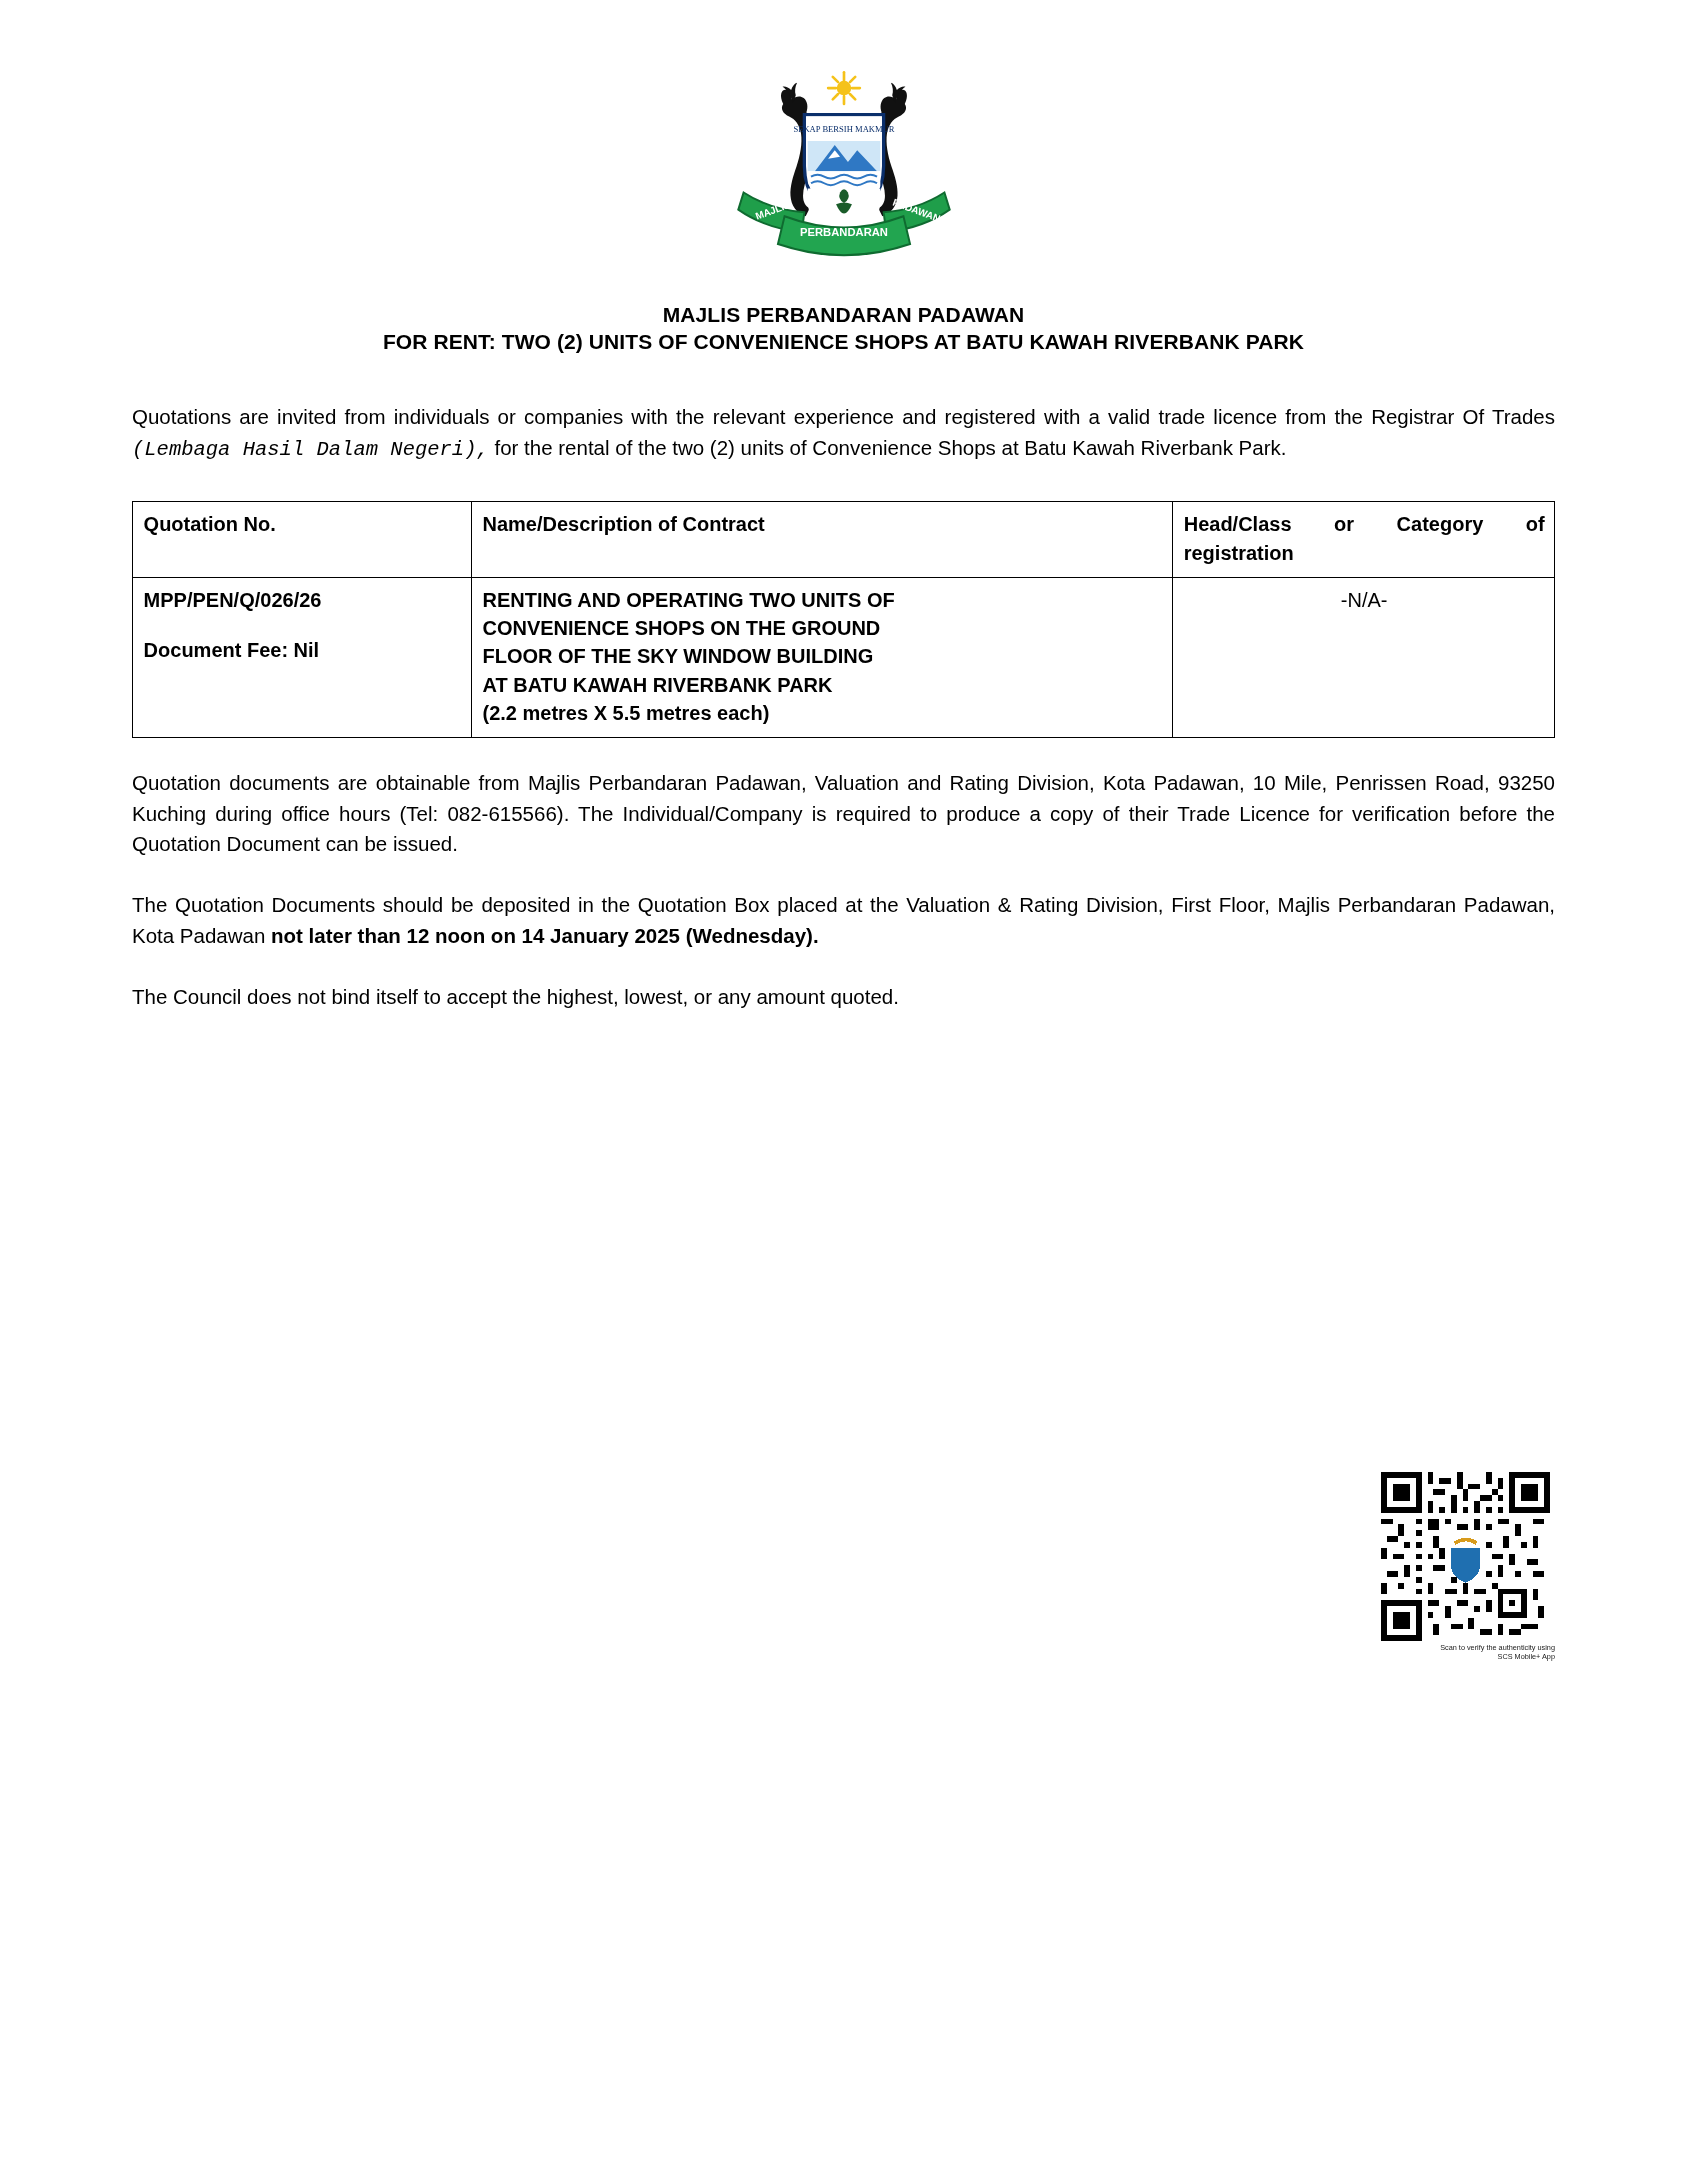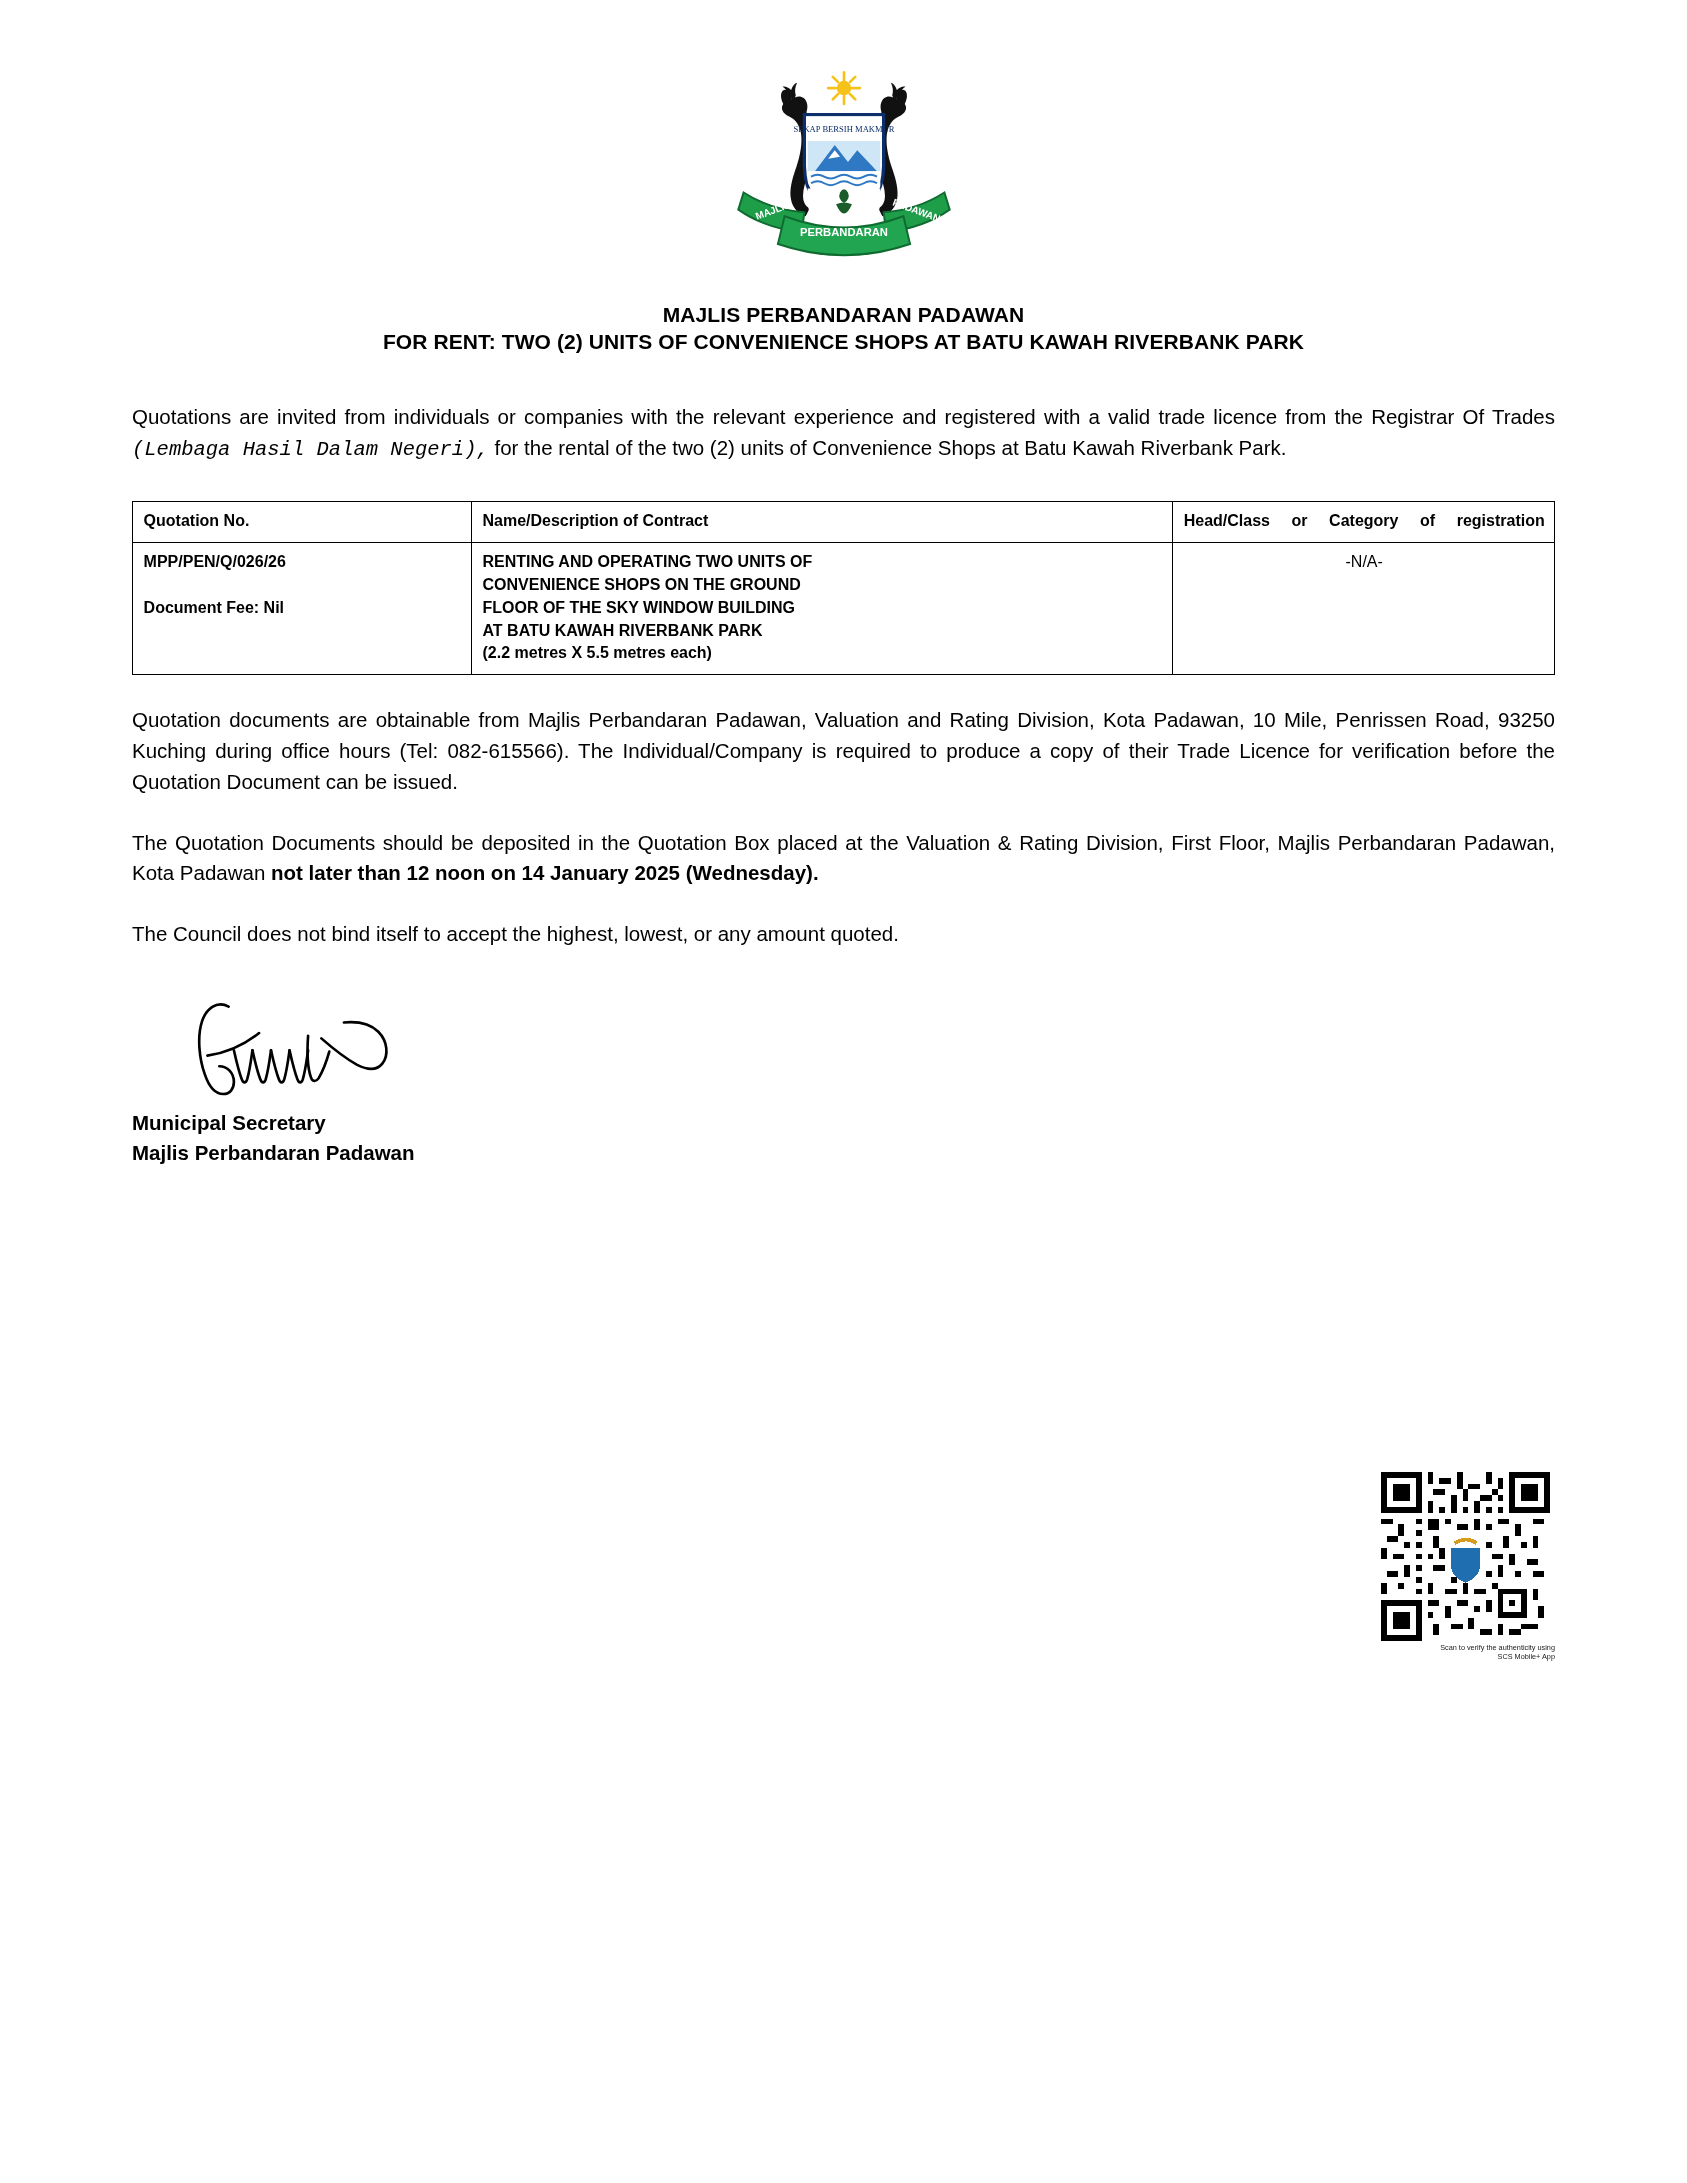--- a/index.html
+++ b/index.html
@@ -62,21 +62,21 @@
     width: 100%;
     border-collapse: collapse;
     margin-top: 36px;
     margin-bottom: 6.6px;
     table-layout: fixed;
   }
   table.quote td, table.quote th {
     border: 1.3px solid #000;
     vertical-align: top;
     padding: 8px 9.3px 9.3px 10.6px;
-    font-size: 16px;
+    font-size: 20px;
     font-weight: bold;
     line-height: 1.42;
     text-align: left;
   }
   table.quote .c1 { width: 318px; }
   table.quote .c2 { width: auto; }
   table.quote .c3 { width: 361px; }
   table.quote th.c3 { text-align: justify; text-align-last: justify; }
   table.quote td.c3 { text-align: center; font-weight: normal; }
   .cell-line { display: block; }
@@ -227,39 +227,20 @@
       </tr>
     </tbody>
   </table>
 
   <p class="para">Quotation documents are obtainable from Majlis Perbandaran Padawan, Valuation and Rating Division, Kota Padawan, 10 Mile, Penrissen Road, 93250 Kuching during office hours (Tel: 082-615566). The Individual/Company is required to produce a copy of their Trade Licence for verification before the Quotation Document can be issued.</p>
 
   <p class="para"><span>The Quotation Documents should be deposited in the Quotation Box placed at the Valuation &amp; Rating Division, First Floor, Majlis Perbandaran Padawan, Kota Padawan </span><b>not later than 12 noon on 14 January 2025 (Wednesday).</b></p>
 
   <p class="para">The Council does not bind itself to accept the highest, lowest, or any amount quoted.</p>
 
-  <div class="sig-area">
-    <svg class="sig-svg" width="265" height="106" viewBox="0 0 400 160" xmlns="http://www.w3.org/2000/svg">
-      <g fill="none" stroke="#000000" stroke-width="4" stroke-linecap="round" stroke-linejoin="round">
-        <path d="M96 22 c-18 -10 -34 4 -40 22 c-8 24 -4 58 4 80 c6 18 16 30 28 30 c10 0 16 -8 16 -18
-                 c0 -14 -10 -24 -22 -24"></path>
-        <path d="M64 96 c30 -4 58 -18 78 -34"></path>
-        <path d="M104 88 c4 18 8 34 12 44 c2 6 6 6 8 0 c4 -14 6 -30 8 -44"></path>
-        <path d="M132 88 c4 18 8 34 12 44 c2 6 6 6 8 0 c4 -14 6 -30 8 -44"></path>
-        <path d="M160 88 c4 18 8 34 12 44 c2 6 6 6 8 0 c4 -14 6 -30 8 -44"></path>
-        <path d="M188 88 c4 18 8 34 12 44 c2 6 6 6 8 0 c4 -14 6 -30 8 -44"></path>
-        <path d="M216 66 c-2 28 0 50 4 62 c2 8 8 8 12 2 c6 -10 12 -26 16 -40"></path>
-        <path d="M236 70 c16 14 36 30 54 40 c16 8 30 8 38 -2 c10 -12 8 -34 -6 -48 c-12 -12 -30 -16 -52 -14"></path>
-      </g>
-    </svg>
-    <div class="sig-names" style="position:absolute; top:112px; left:0;">
-      <div>Municipal Secretary</div>
-      <div>Majlis Perbandaran Padawan</div>
-    </div>
-  </div>
 
   <div class="qr-block">
     <svg class="qr-img" viewBox="0 0 29 29" shape-rendering="crispEdges">
       <rect width="29" height="29" fill="#ffffff"></rect>
       <g fill="#000000">
 
         <rect x="0" y="0" width="7" height="1"></rect>
           <rect x="0" y="6" width="7" height="1"></rect>
         <rect x="0" y="0" width="1" height="7"></rect>
           <rect x="6" y="0" width="1" height="7"></rect>

